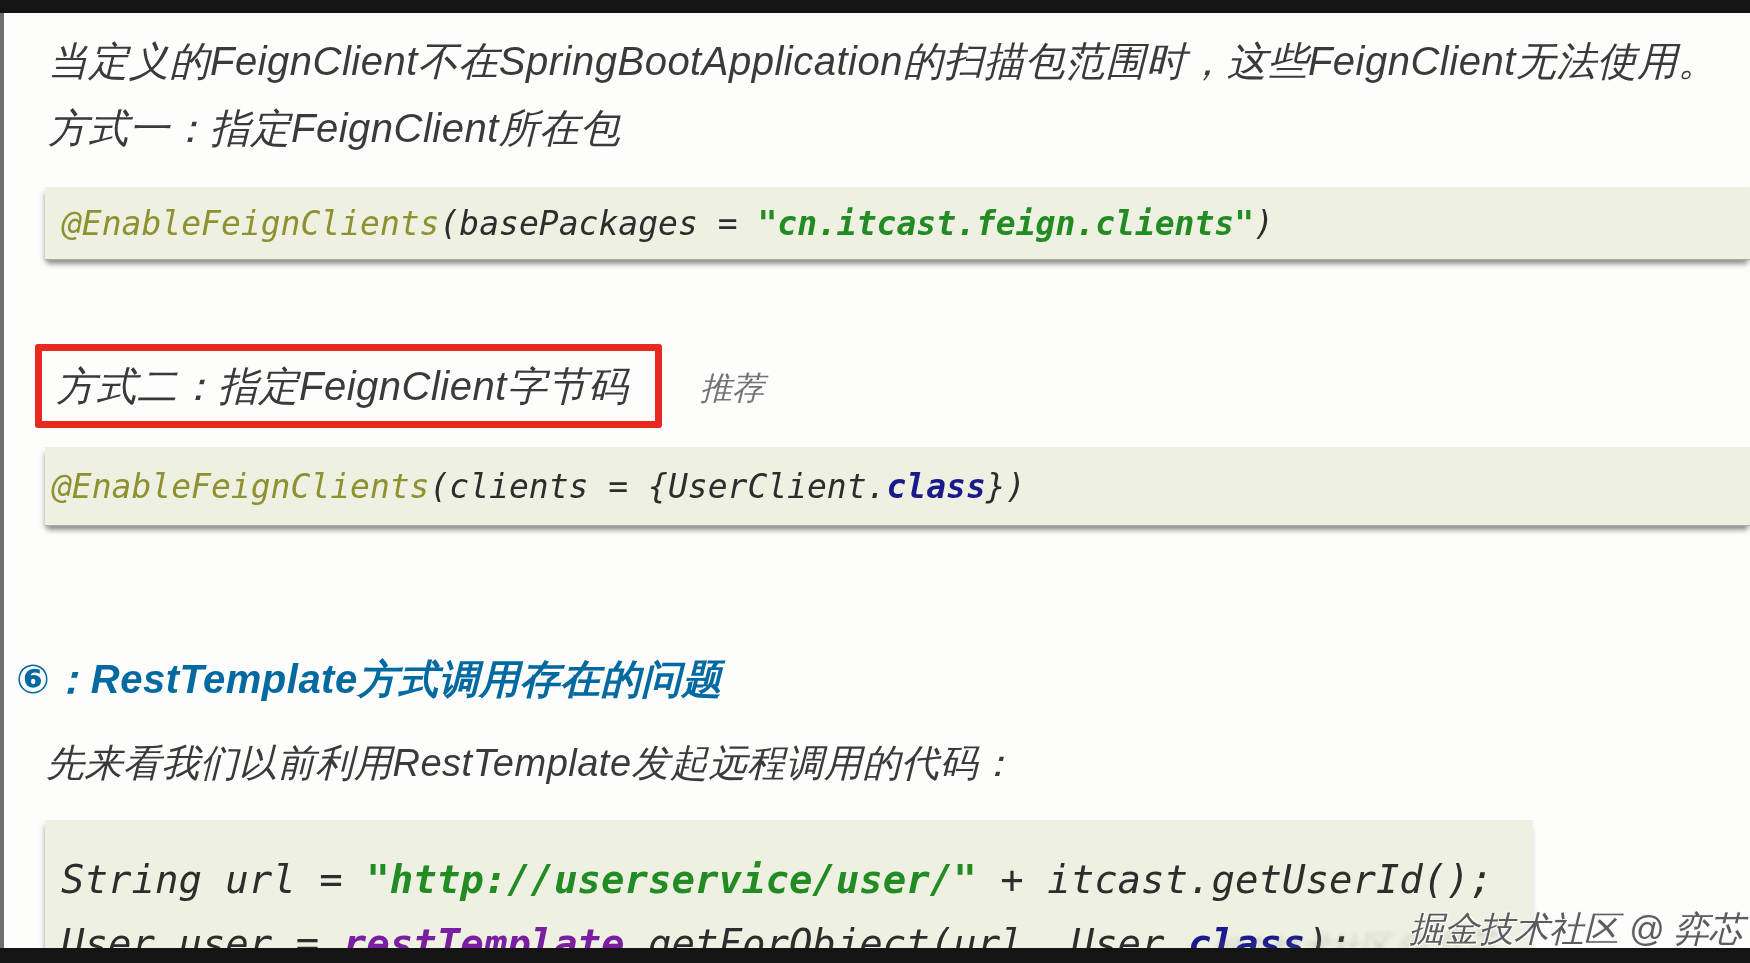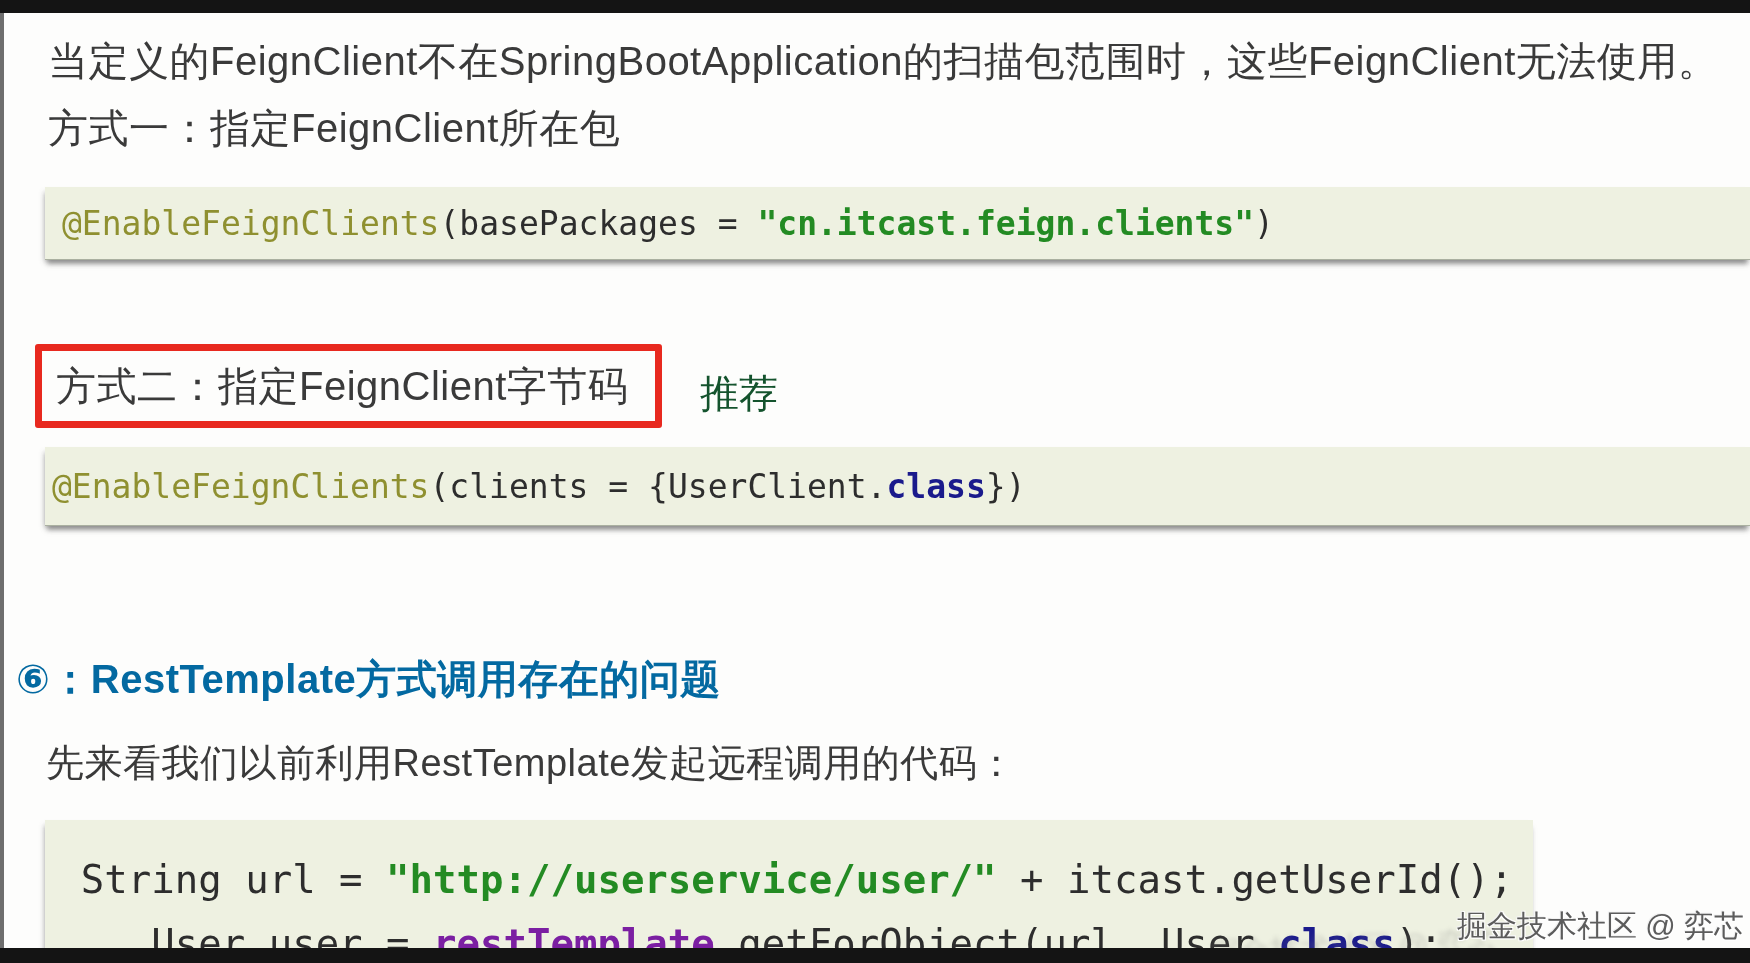--- a/index.html
+++ b/index.html
@@ -4,21 +4,21 @@
 <style>
   * { margin: 0; padding: 0; box-sizing: border-box; }
   html, body { width: 1750px; height: 963px; }
   body {
     position: relative;
     background: #fdfdfc;
     font-family: "Liberation Sans", "DejaVu Sans", sans-serif;
     color: #3a3a3a;
     overflow: hidden;
   }
-  .abs { position: absolute; }
+  .abs { position: absolute; font-style: italic; }
 
   
   .top-bar    { left: 0; top: 0; width: 1750px; height: 13px; background: #141414; z-index: 20; }
   .bottom-bar { left: 0; top: 948px; width: 1750px; height: 15px; background: #141414; z-index: 20; }
   .left-line  { left: 0; top: 0; width: 4px; height: 963px; background: #6e6e6e; z-index: 15; }
 
   
   .para {
     white-space: nowrap;
     color: #3a3a3a;
@@ -40,21 +40,20 @@
     box-shadow: 0 6px 5px -2px rgba(105,105,105,0.65), -3px 3px 5px -2px rgba(140,140,140,0.45);
     border-bottom: 1px solid #aab0a0;
     display: flex;
     align-items: center;
     z-index: 2;
   }
   .code-line {
     font-family: "DejaVu Sans Mono", "Liberation Mono", monospace;
     white-space: pre;
     color: #2d2d2d;
-    text-align: center;
   }
   .cb1 { left: 45px; top: 187px; width: 1705px; height: 73px; }
   .cb1 .code-line { font-size: 33px; padding-left: 17px; }
   .cb2 { left: 45px; top: 447px; width: 1705px; height: 79px; }
   .cb2 .code-line { font-size: 33px; padding-left: 7px; }
   .cb3 {
     left: 45px; top: 820px; width: 1488px; height: 143px;
     display: block; padding: 28px 0 0 16px;
   }
   .cb3 .code-line { font-size: 39px; line-height: 64px; }
@@ -69,27 +68,27 @@
   .red-box {
     left: 35px; top: 344px; width: 627px; height: 84px;
     border: 7px solid #e8291f;
     border-radius: 3px;
     display: flex; align-items: center;
     z-index: 3;
   }
   .red-box .para { position: static; padding-left: 14px; font-size: 40px; }
   .recommend {
     left: 700px; top: 367px;
-    font-size: 39px; color: #14532d; white-space: nowrap;
+    font-size: 32px; color: #737373; white-space: nowrap;
   }
 
   
   .watermark {
     top: 906px; right: 6px;
-    font-size: 30px; color: #5c5c5c; white-space: nowrap;
+    font-size: 35px; color: #5c5c5c; white-space: nowrap;
     text-shadow: 1px 1px 0 #ffffff, -1px -1px 0 #f2f2f2, 1px -1px 0 #ffffff, -1px 1px 0 #ffffff;
     z-index: 8;
     margin-left: 24px;
   }
   .watermark-faint {
     top: 928px; left: 1210px;
     font-size: 30px; color: #7a7a7a; white-space: nowrap;
     opacity: 0.3; filter: blur(2px);
     transform: rotate(-2deg);
     z-index: 5;

